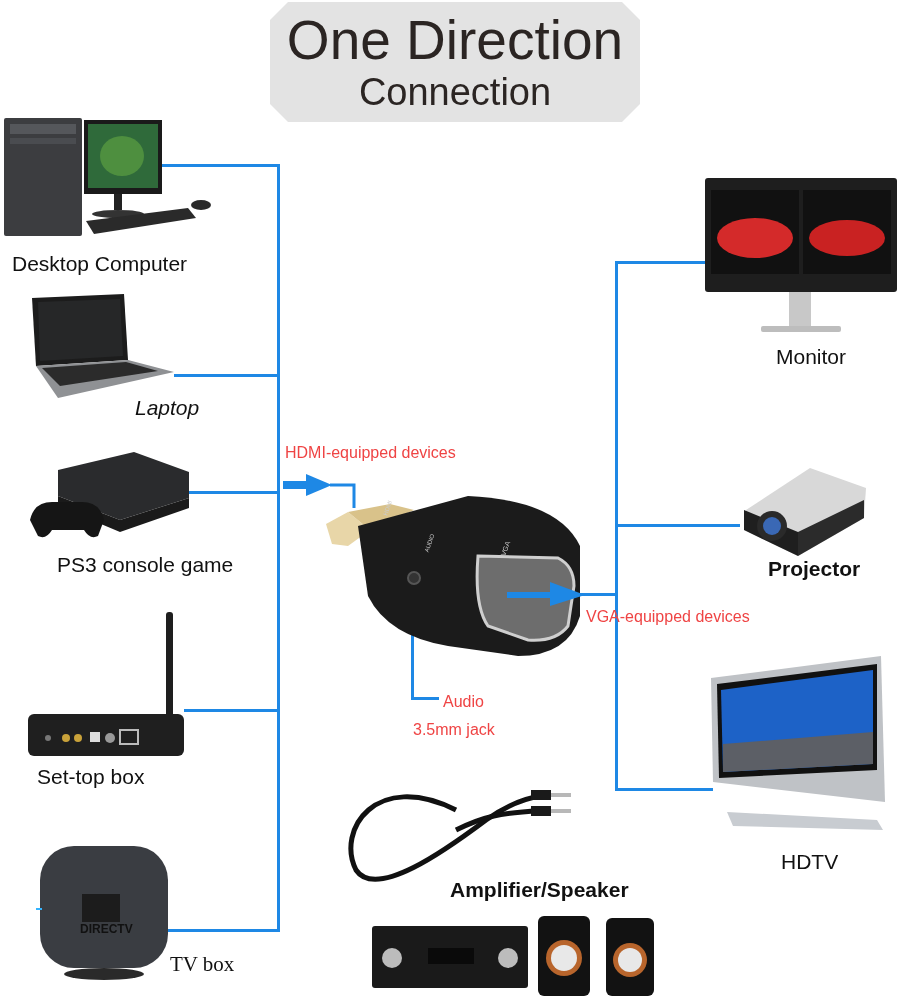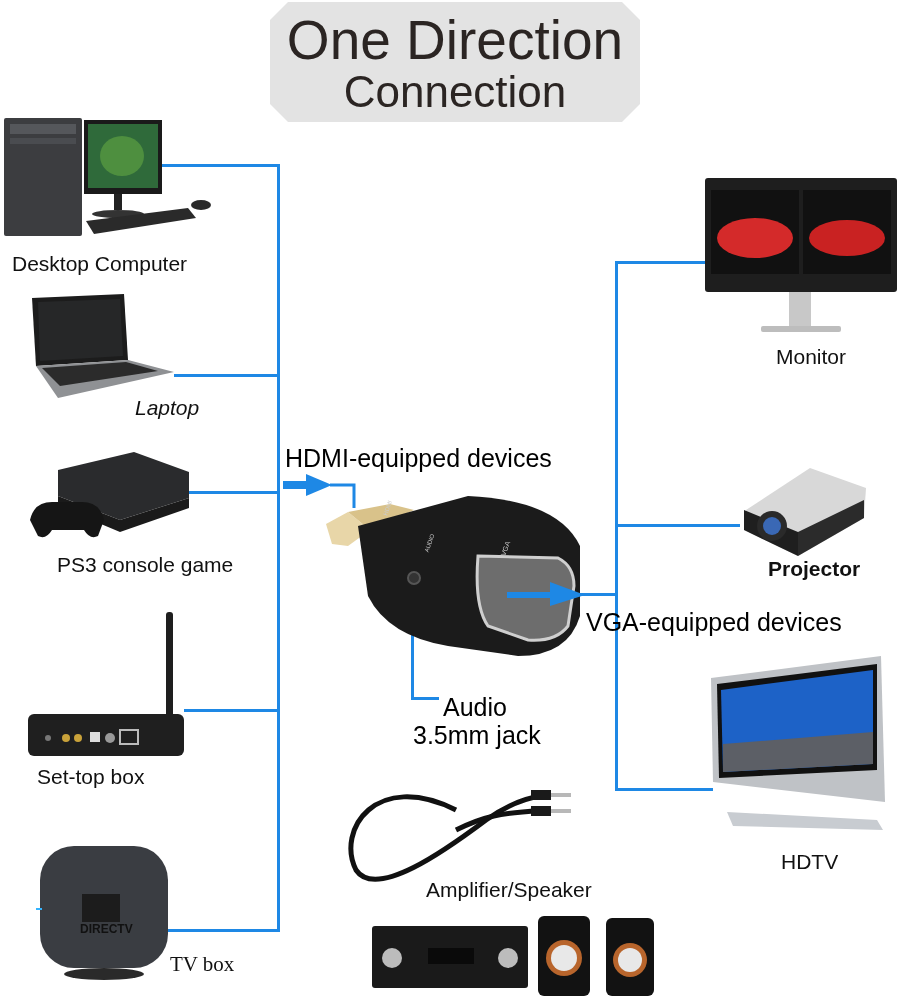--- a/index.html
+++ b/index.html
@@ -2,23 +2,23 @@
 <html><head>
 <meta charset="utf-8">
 <style>
   html, body { margin:0; padding:0; background:#ffffff; }
   body { width:902px; height:1000px; position:relative; overflow:hidden;
          font-family:"Liberation Sans", sans-serif; }
   .abs { position:absolute; }
   .title-box { left:270px; top:2px; width:370px; height:120px; background:#e3e3e3;
     clip-path: polygon(18px 0, calc(100% - 18px) 0, 100% 18px, 100% calc(100% - 18px), calc(100% - 18px) 100%, 18px 100%, 0 calc(100% - 18px), 0 18px); }
   .title-main { left:270px; top:10px; width:370px; text-align:center; font-size:55px; color:#2b2523; line-height:60px; }
-  .title-sub { left:270px; top:70px; width:370px; text-align:center; font-size:44px; color:#2b2523; line-height:44px; }
+  .title-sub { left:270px; top:70px; width:370px; text-align:center; font-size:38px; color:#2b2523; line-height:44px; }
   .label { font-size:21px; color:#111; white-space:nowrap; }
-  .orange { color:#000000; font-size:25px; white-space:nowrap; }
+  .orange { color:#ef4444; font-size:16px; white-space:nowrap; }
   .line { position:absolute; background:#1e88e5; }
   svg { position:absolute; overflow:visible; }
 </style>
 </head>
 <body>
 
 <div class="abs title-box"></div>
 <div class="abs title-main">One Direction</div>
 <div class="abs title-sub">Connection</div>
 
@@ -145,21 +145,21 @@
 <div class="abs label" style="left:781px;top:850px;">HDTV</div>
 
 <svg style="left:336px;top:770px;" width="240" height="120">
   <path d="M120,40 C40,0 0,60 20,100 C40,130 110,80 150,50 C170,36 190,28 205,26" fill="none" stroke="#111" stroke-width="5"></path>
   <path d="M120,60 C160,40 180,44 205,40" fill="none" stroke="#111" stroke-width="5"></path>
   <rect x="195" y="20" width="20" height="10" fill="#1a1a1a"></rect>
   <rect x="195" y="36" width="20" height="10" fill="#1a1a1a"></rect>
   <rect x="215" y="23" width="20" height="4" fill="#b8b8b8"></rect>
   <rect x="215" y="39" width="20" height="4" fill="#b8b8b8"></rect>
 </svg>
-<div class="abs label" style="left:426px;top:878px;">Amplifier/Speaker</div>
+<div class="abs label" style="left:450px;top:878px;font-weight:bold;">Amplifier/Speaker</div>
 
 <svg style="left:370px;top:922px;" width="160" height="74">
   <rect x="2" y="4" width="156" height="62" rx="3" fill="#1a1a1a"></rect>
   <circle cx="22" cy="36" r="10" fill="#bcbcbc"></circle>
   <circle cx="138" cy="36" r="10" fill="#bcbcbc"></circle>
   <rect x="58" y="26" width="46" height="16" fill="#0a0a0a"></rect>
 </svg>
 <svg style="left:536px;top:912px;" width="56" height="86">
   <rect x="2" y="4" width="52" height="80" rx="6" fill="#121212"></rect>
   <circle cx="28" cy="46" r="18" fill="#b8652c"></circle>

